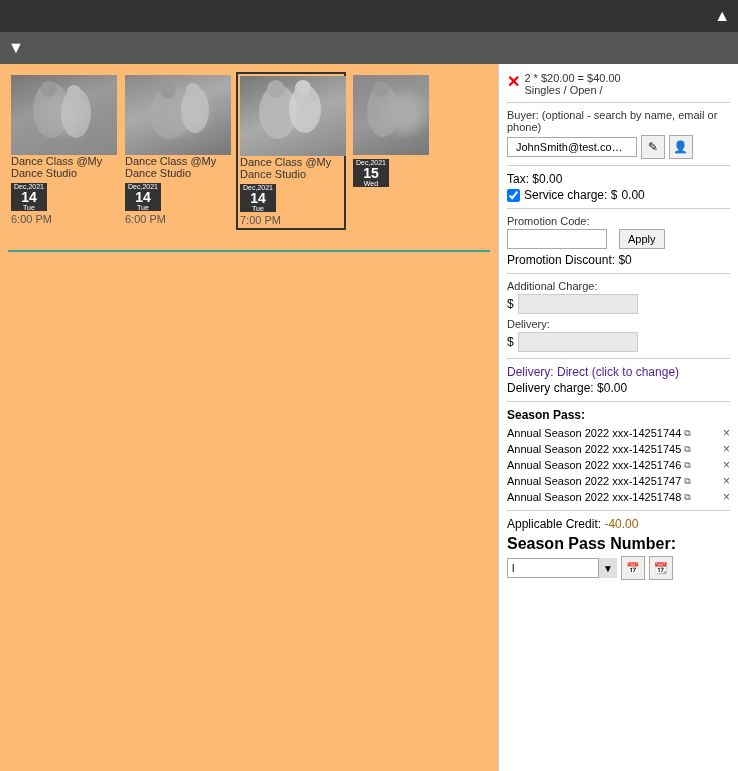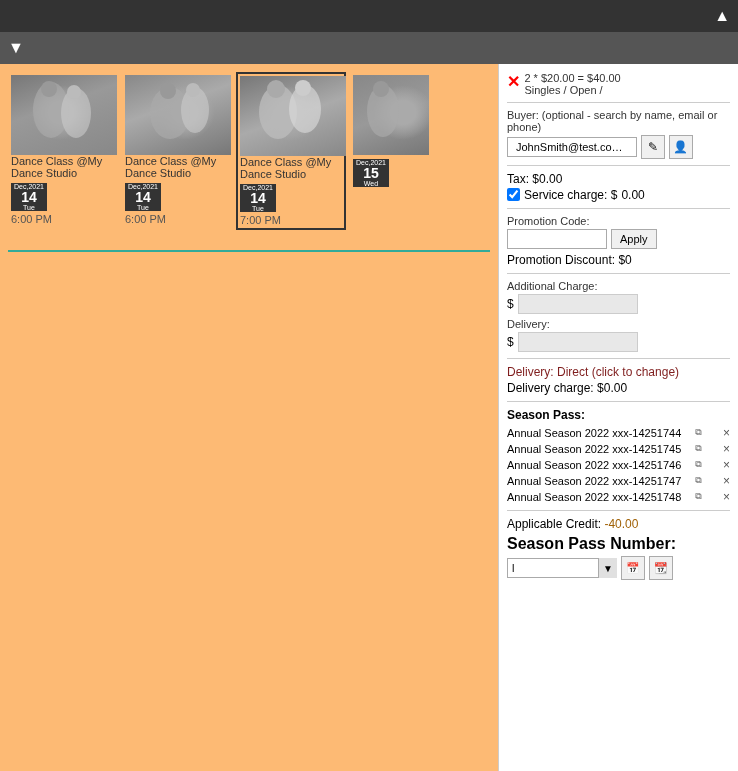--- a/index.html
+++ b/index.html
@@ -41,38 +41,38 @@
     .event-subtitle { font-size: 11px; color: #333; }
     .section-divider { border: none; border-top: 1px solid #ccc; margin: 6px 0; }
 
     .field-label { font-size: 11px; color: #333; margin-bottom: 2px; }
     .buyer-row { display: flex; align-items: center; gap: 4px; margin-bottom: 4px; }
     .buyer-input { border: 1px solid #aaa; padding: 3px 8px; font-size: 11px; width: 130px; overflow: hidden; text-overflow: ellipsis; white-space: nowrap; }
     .icon-btn { border: 1px solid #aaa; background: #f0f0f0; cursor: pointer; padding: 2px 4px; font-size: 12px; display: inline-flex; align-items: center; justify-content: center; width: 24px; height: 24px; }
 
     .price-row { font-size: 12px; margin-bottom: 2px; }
 
-    .checkbox-row { display: flex; align-items: flex-start; gap: 4px; margin-bottom: 4px; }
+    .checkbox-row { display: flex; align-items: flex-end; gap: 4px; margin-bottom: 4px; }
     .checkbox-row input[type=checkbox] { width: 13px; height: 13px; }
 
-    .promo-row { display: flex; align-items: center; gap: 4px; margin-bottom: 4px; }
+    .promo-row { display: flex; align-items: center; gap: 12px; margin-bottom: 4px; }
     .promo-input { border: 1px solid #aaa; padding: 3px 4px; font-size: 11px; width: 100px; }
     .apply-btn { background: #f0f0f0; border: 1px solid #aaa; cursor: pointer; padding: 3px 8px; font-size: 11px; }
 
     .input-dollar-row { display: flex; align-items: center; gap: 4px; margin-bottom: 4px; }
     .dollar-sign { font-size: 12px; }
     .dollar-input { border: 1px solid #ccc; background: #e8e8e8; padding: 3px 4px; font-size: 11px; width: 120px; }
 
     .delivery-row { font-size: 12px; margin-bottom: 2px; }
-    .delivery-link { color: #7f1d1d; text-decoration: none; cursor: pointer; }
+    .delivery-link { color: #4c1d95; text-decoration: none; cursor: pointer; }
 
     .season-pass-section { margin-top: 4px; }
     .season-pass-title { font-weight: bold; font-size: 12px; margin-bottom: 4px; }
     .season-pass-item { display: flex; align-items: center; justify-content: space-between; font-size: 11px; margin-bottom: 2px; }
-    .season-pass-item-text { display: flex; gap: 14px; }
+    .season-pass-item-text { display: flex; align-items: center; gap: 3px; }
     .sp-link-icon { font-size: 9px; color: #555; cursor: pointer; }
     .sp-remove { color: #555; cursor: pointer; font-size: 12px; }
 
     .applicable-credit { font-size: 12px; margin: 6px 0 4px 0; }
     .applicable-credit .value { color: #a16207; }
 
     .season-pass-number-label { font-size: 16px; font-weight: bold; margin-bottom: 3px; }
     .spn-row { display: flex; align-items: center; gap: 4px; }
     .spn-input-wrapper { position: relative; display: inline-flex; align-items: center; }
     .spn-input { border: 1px solid #aaa; padding: 3px 20px 3px 4px; font-size: 11px; width: 110px; }

